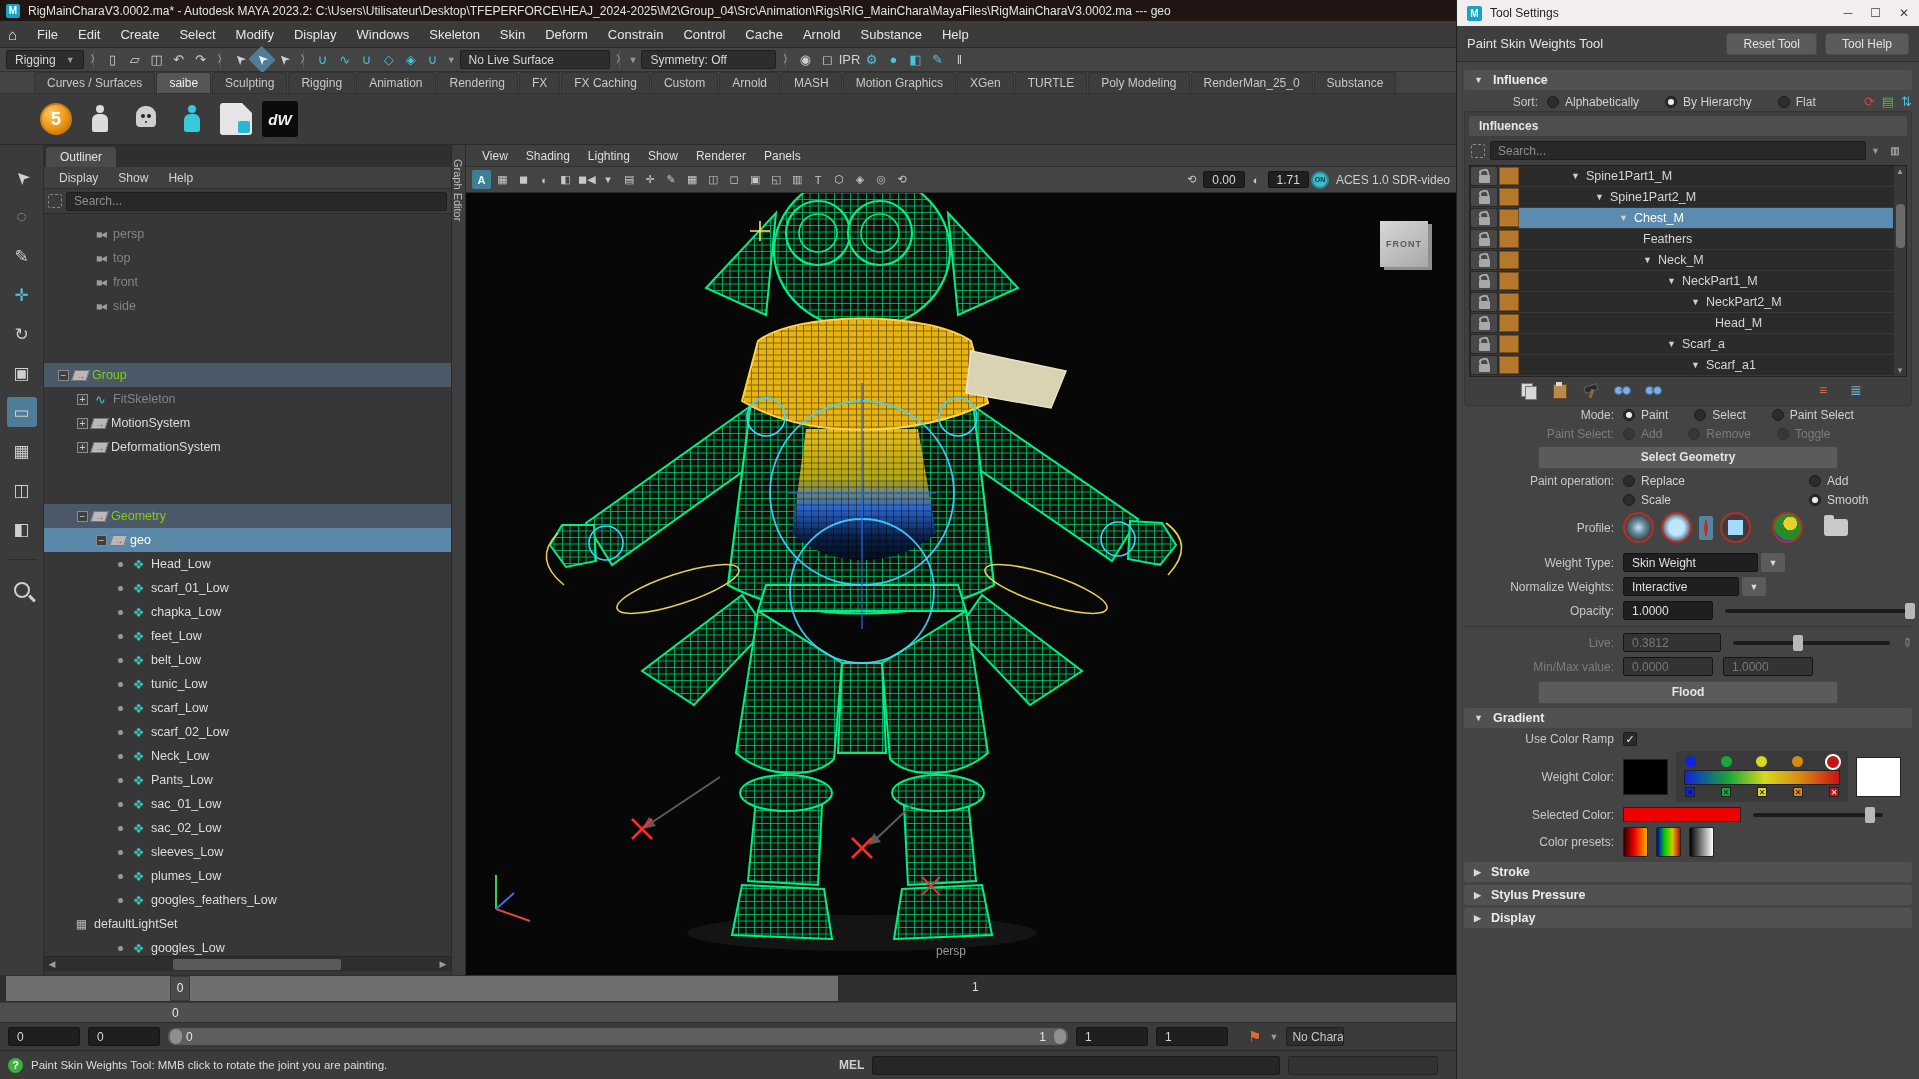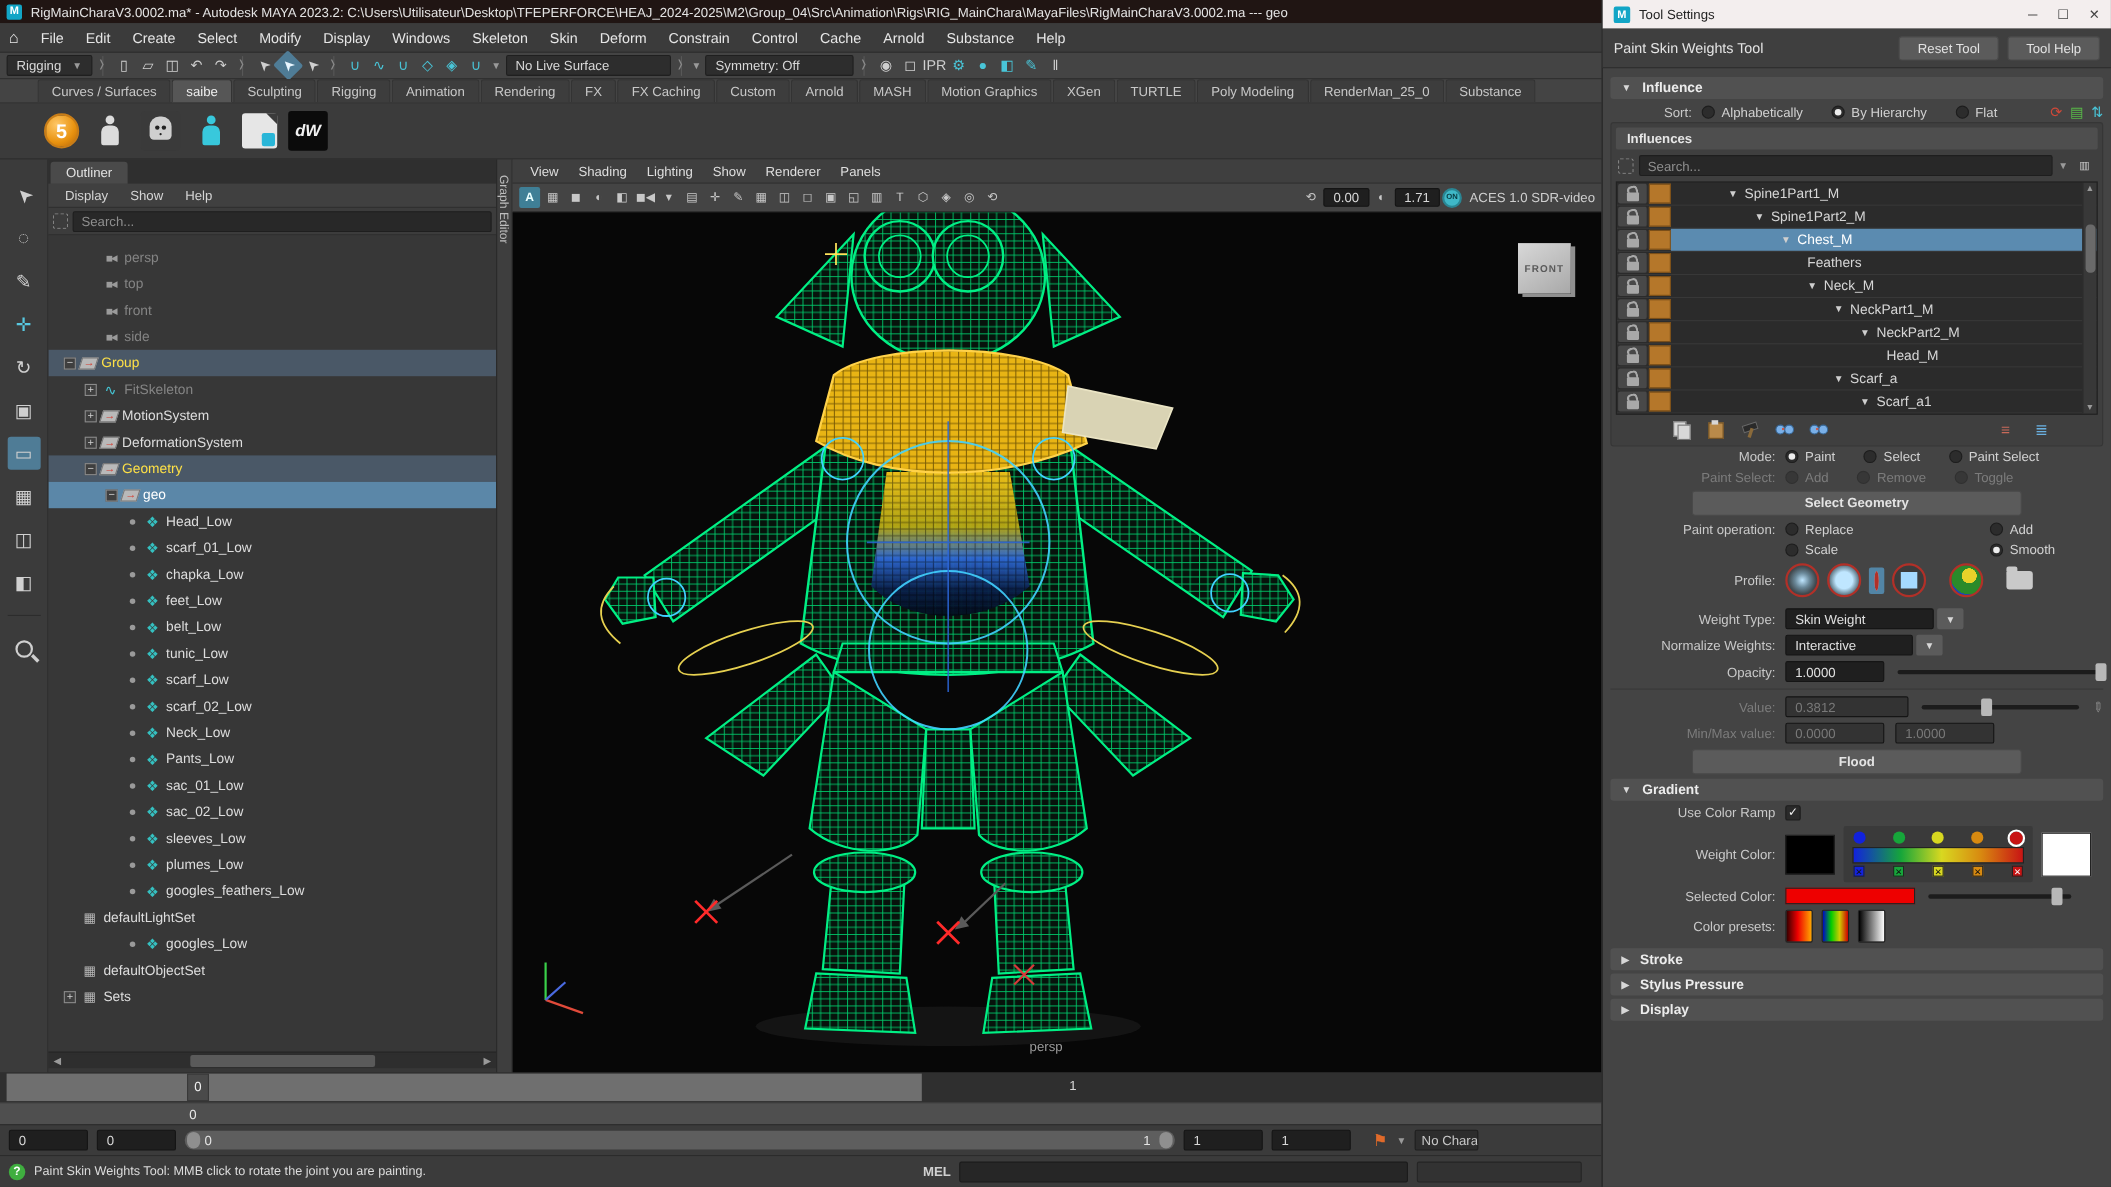--- a/index.html
+++ b/index.html
@@ -60,21 +60,21 @@
   #outliner .tab{background:#4a4a4a;color:#e2e2e2;padding:3px 14px;font-size:12px;border-radius:3px 3px 0 0;margin-left:2px;}
   #outliner .menurow{height:22px;background:#404040;display:flex;align-items:center;gap:2px;padding:0 6px;border-bottom:1px solid #2e2e2e;}
   #outliner .menurow span{padding:2px 9px;color:#d5d5d5;}
   #outliner .searchrow{height:25px;display:flex;align-items:center;gap:4px;padding:2px 4px;background:#3c3c3c;border-bottom:1px solid #2b2b2b;}
   .crop-icon{width:14px;height:14px;border:1px dashed #8a8a8a;border-radius:2px;}
   .search-input{flex:1;height:19px;background:#282828;border:1px solid #1e1e1e;border-radius:2px;color:#8f8f8f;display:flex;align-items:center;padding:0 7px;}
   #ol-tree{height:742px;overflow:hidden;background:#373737;padding-top:8px;}
   .ol-row{height:24px;display:flex;align-items:center;gap:4px;padding-left:calc(14px + var(--lvl,0)*19px);color:#dddddd;font-size:12.5px;}
   .ol-row.dim{color:#848484;}
   .ol-row.row-hl{background:#5b87a8;color:#ffffff;text-align:right;}
-  .ol-row.row-hlsoft{background:#4a5867;color:#fde047;}
+  .ol-row.row-hlsoft{background:#4a5867;color:#84cc16;margin-top:45px;}
   .exp{width:11px;height:11px;border:1px solid #8a8a8a;background:#3f3f3f;color:#cfcfcf;font-size:10px;line-height:9px;text-align:center;visibility:hidden;flex:none;}
   .exp-plus .exp,.exp-minus .exp{visibility:visible;}
   .exp-plus .exp::before{content:"+";}
   .exp-minus .exp::before{content:"−";}
   .exp-dot .exp{visibility:visible;border:none;background:none;}
   .exp-dot .exp::before{content:"";display:block;width:5px;height:5px;margin:3px auto;border-radius:50%;background:#9a9a9a;}
   .ol-ic{width:17px;height:13px;flex:none;position:relative;display:flex;align-items:center;justify-content:center;}
   .ic-camera::before{content:"◼◀";font-size:8px;letter-spacing:-2px;color:#9a9a9a;}
   .ic-transform{background:#b9b9b9;transform:skewX(-18deg);border:1px solid #777;height:11px;width:15px;}
   .ic-transform::after{content:"→";color:#d4382c;font-weight:bold;font-size:10px;transform:skewX(18deg);line-height:8px;}
@@ -935,22 +935,22 @@
     </div>
     <div class="row">
       <span class="lbl">Opacity:</span>
       <span class="ts-field" style="width:90px;">1.0000</span>
       <span class="slider">
           <span class="thumb" style="left:96%;"></span>
         </span>
     </div>
     <div style="height:1px;background:#393939;margin:6px 0;"></div>
     <div class="row">
-      <span class="lbl dis">Value:</span>
-      <span class="ts-field dis" style="width:112px;">0.3812</span>
+      <span class="lbl dis">Live:</span>
+      <span class="ts-field dis" style="width:98px;">0.3812</span>
       <span class="slider">
           <span class="thumb" style="left:38%;"></span>
         </span>
       <span class="pencil">✎</span>
     </div>
     <div class="row">
       <span class="lbl dis">Min/Max value:</span>
       <span class="ts-field dis" style="width:90px;margin-right:10px;">0.0000</span>
       <span class="ts-field dis" style="width:90px;">1.0000</span>
     </div>

